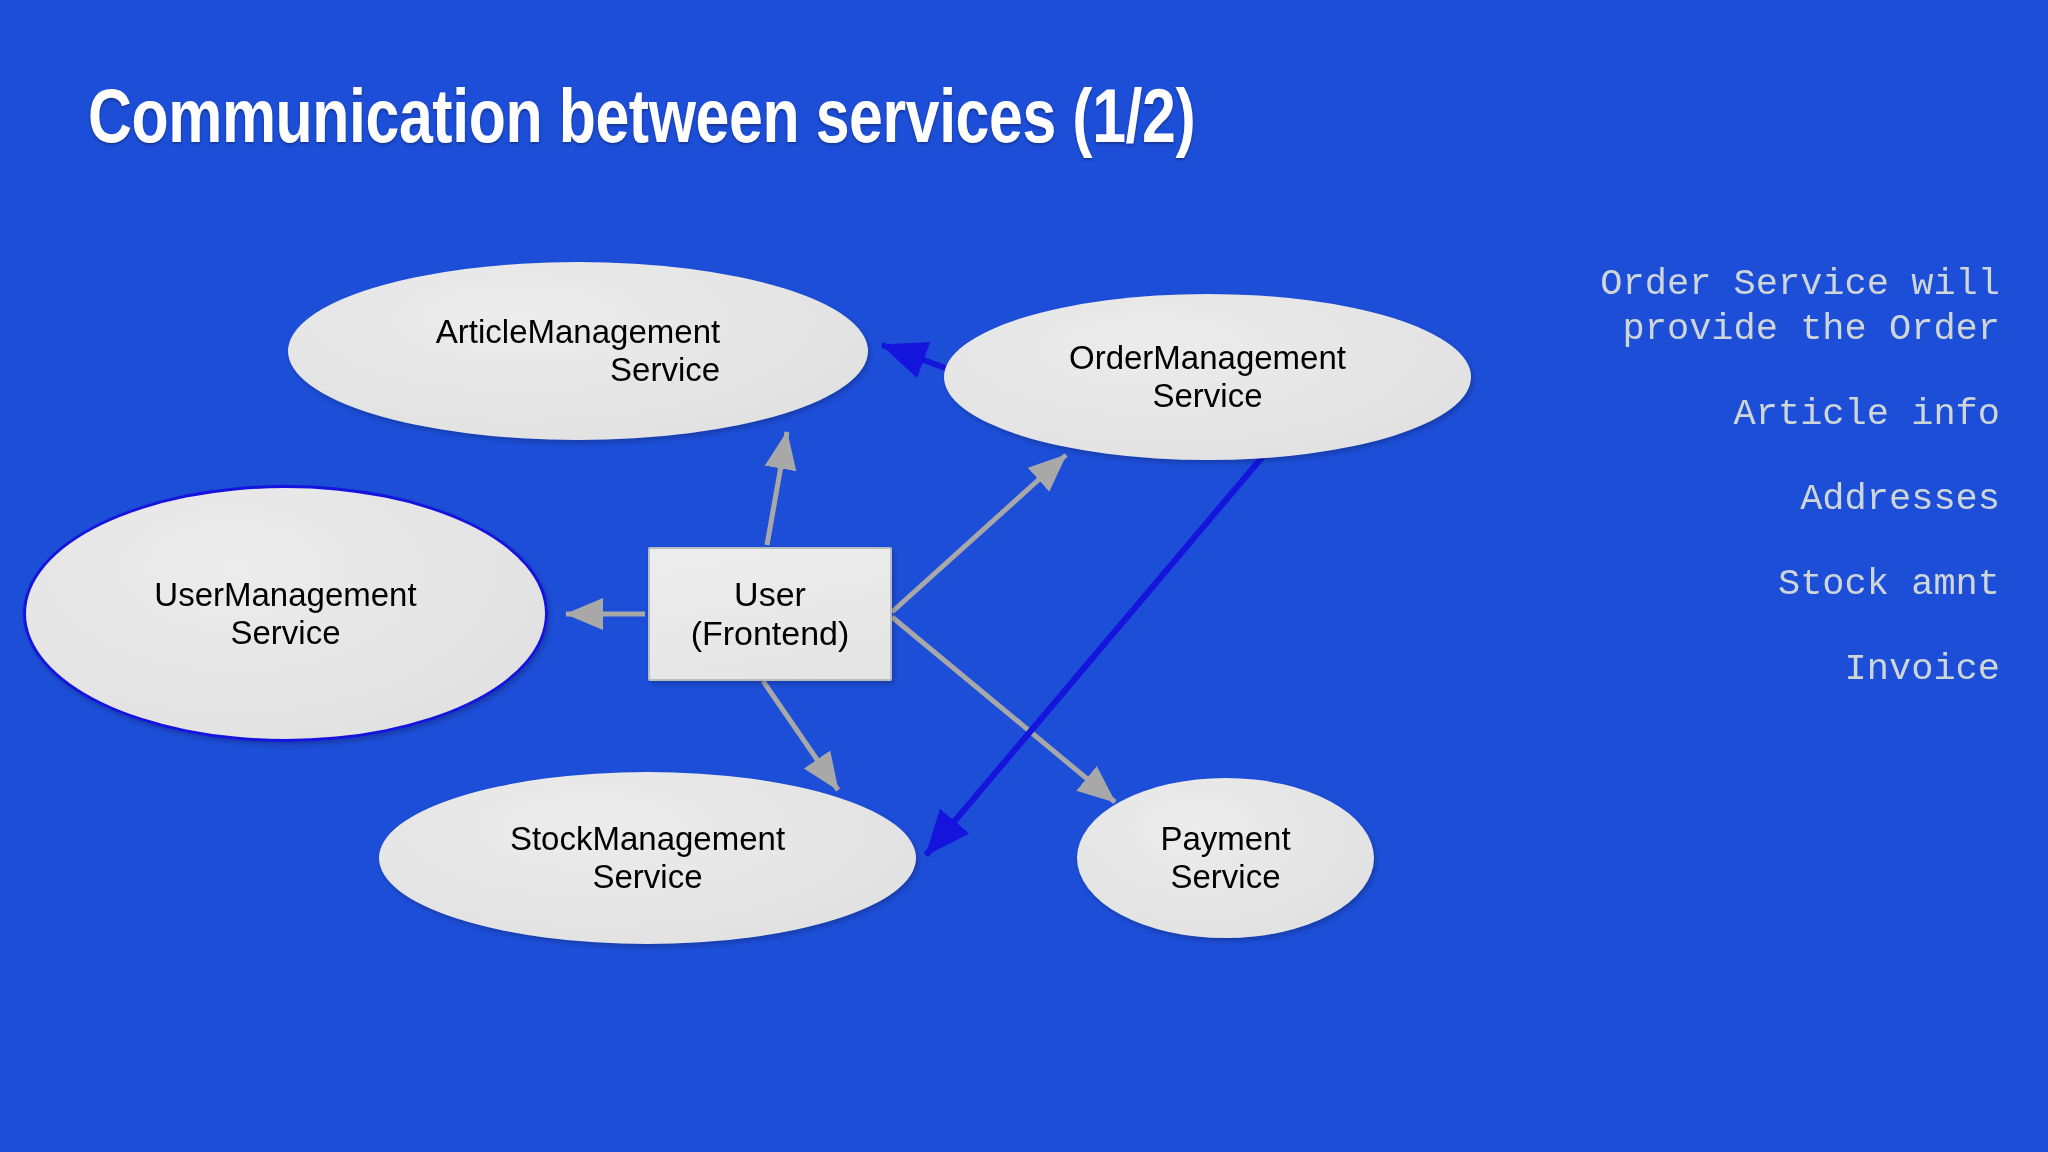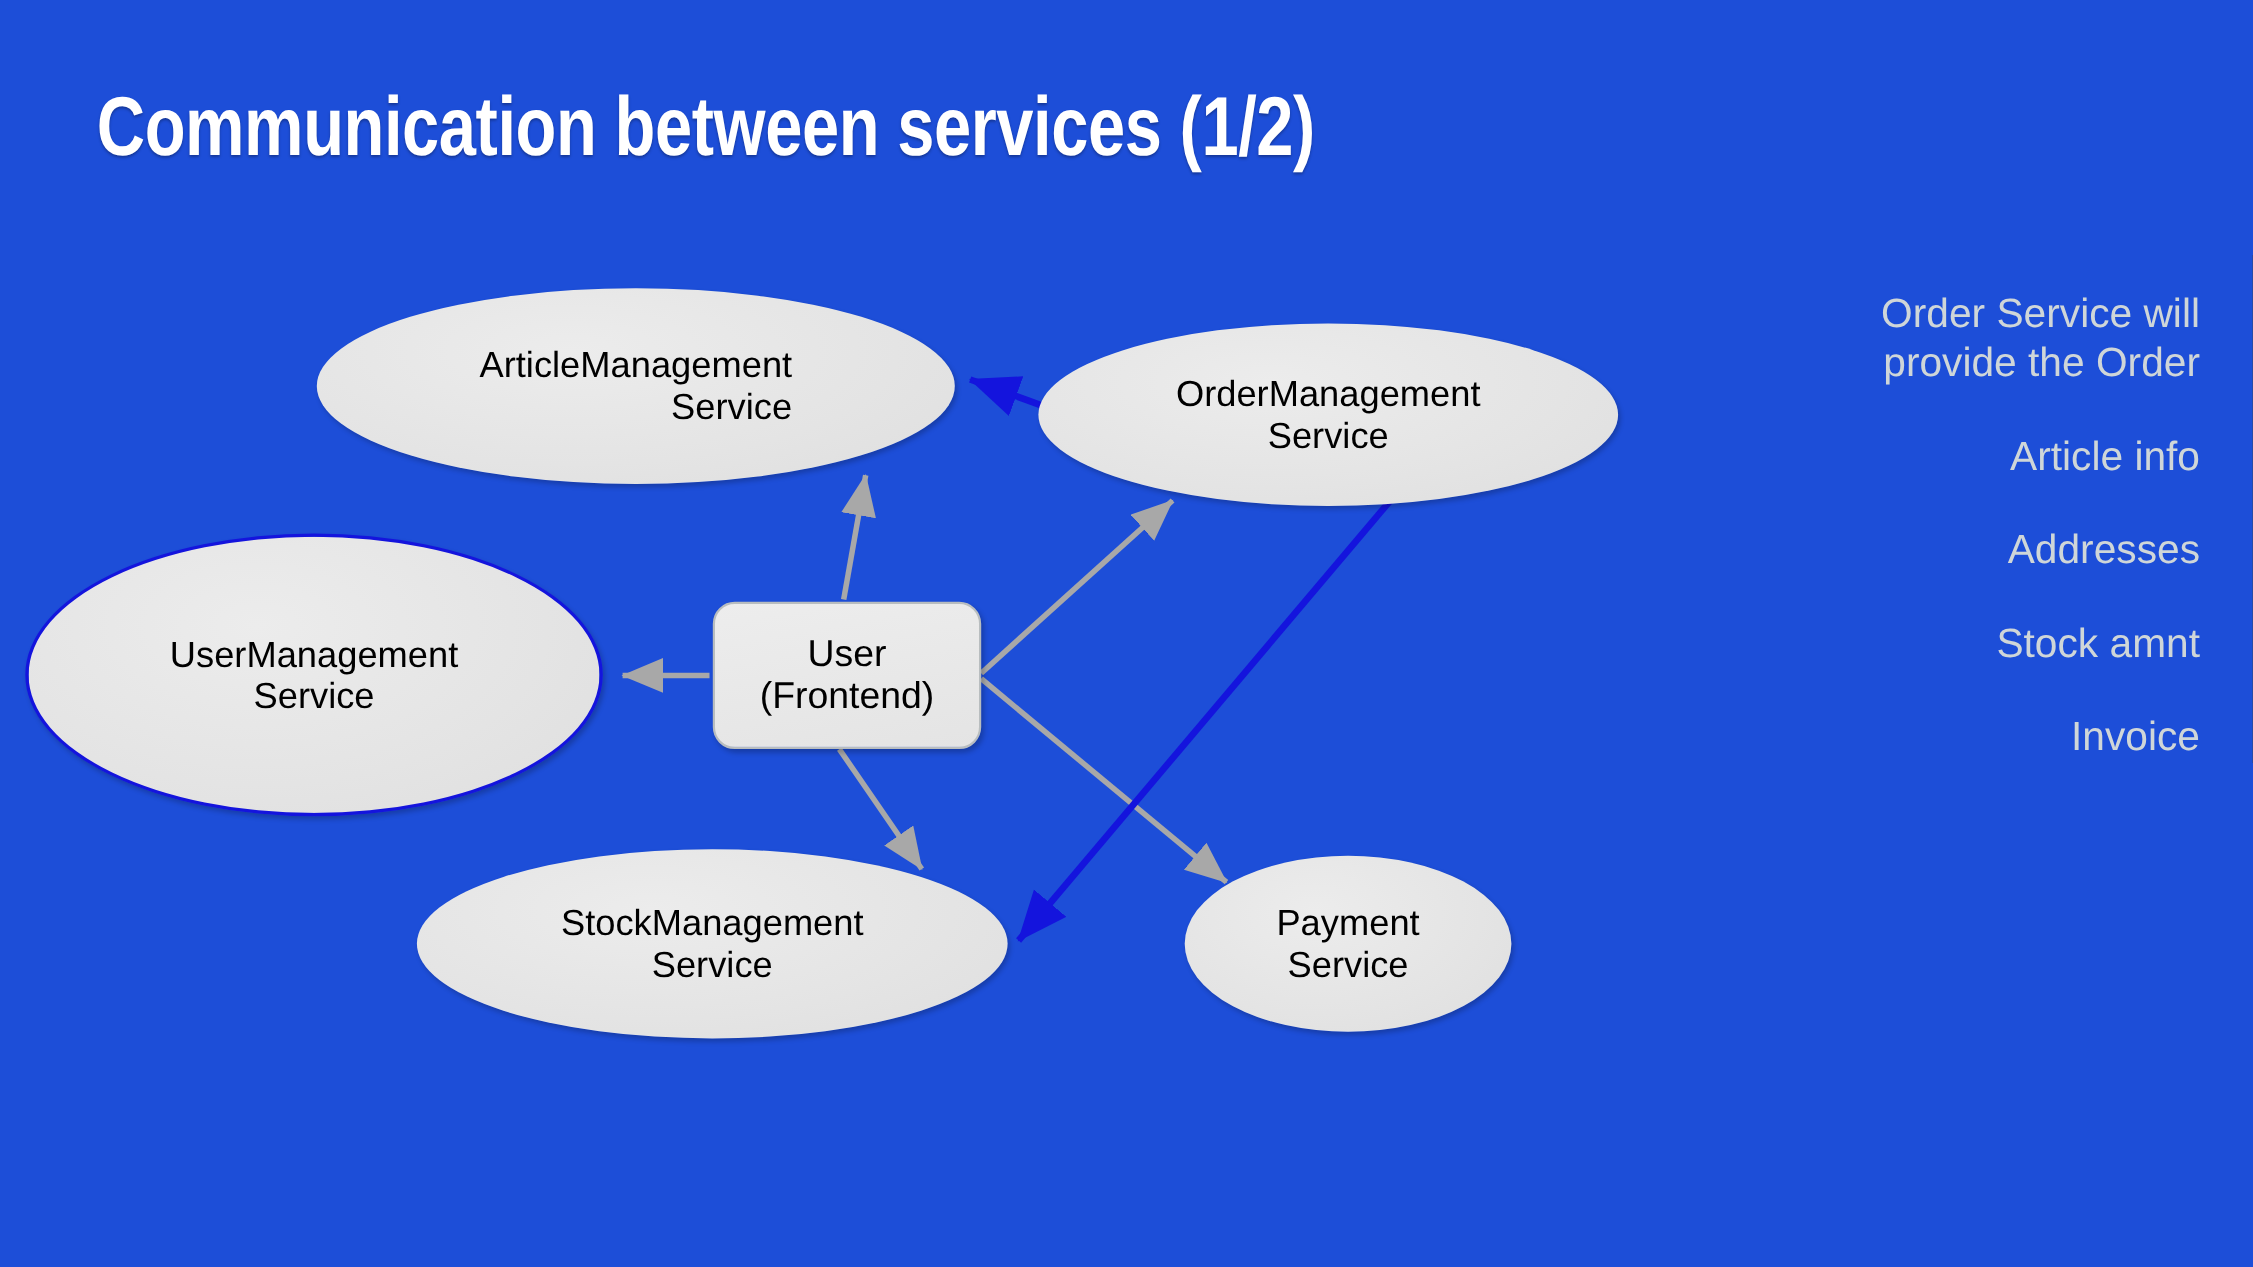--- a/index.html
+++ b/index.html
@@ -72,21 +72,21 @@
     box-shadow: 2px 3px 5px rgba(0,0,0,0.22);
   }
   .node.ellipse {
     border-radius: 50%;
     background: radial-gradient(ellipse at 40% 32%, #ececec 0%, #e4e4e4 60%, #dedede 100%);
   }
   .node.ellipse.outlined {
     border: 3px solid #1414dd;
   }
   .node.box {
-    border-radius: 20px;
+    border-radius: 2px;
     border: 2px solid #b8bdbf;
     background: linear-gradient(170deg, #ededed 0%, #e4e4e4 100%);
   }
   .node-label {
     padding: 0 12px;
     pointer-events: none;
   }
 
   
   #node-article  { left: 288px; top: 262px; width: 580px;  height: 178px; text-align: right; }
@@ -96,21 +96,21 @@
   #node-stock    { left: 379px; top: 772px; width: 537px;  height: 172px; }
   #node-payment  { left: 1077px;top: 778px; width: 297px;  height: 160px; }
 
   
   #notes {
     position: absolute;
     right: 48px;
     top: 262px;
     width: 420px;
     text-align: right;
-    font-family: Liberation Sans, sans-serif;
+    font-family: Liberation Mono, monospace;
     color: #cfd6d8;
     z-index: 4;
   }
   #notes-heading {
     font-size: 37px;
     line-height: 1.22;
     margin-bottom: 44px;
   }
   .note-item {
     font-size: 37px;

